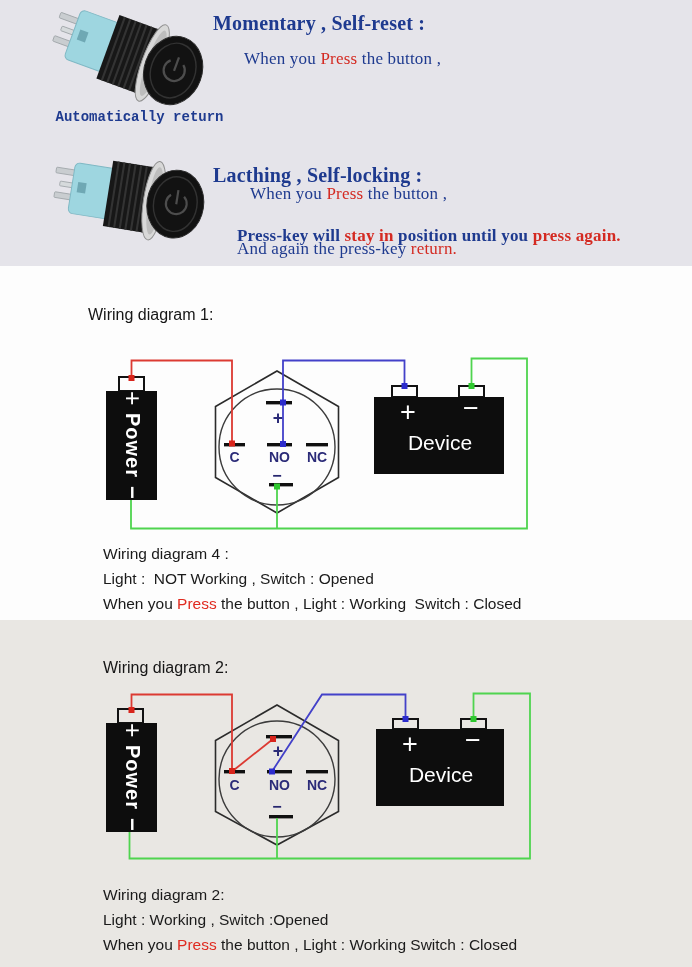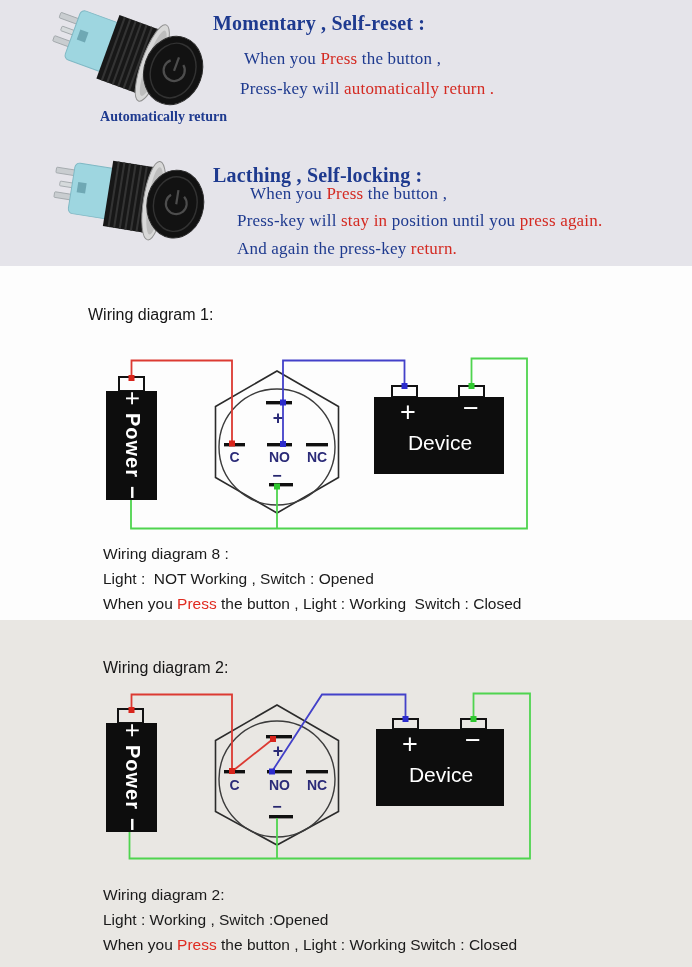--- a/index.html
+++ b/index.html
@@ -8,22 +8,22 @@
   .sec{position:absolute;left:0;width:692px;}
   .sec-top{top:0;height:266px;background:#e5e4ea;}
   .sec-mid{top:266px;height:354px;background:#fdfdfd;}
   .sec-bot{top:620px;height:347px;background:#e9e7e3;}
   .blk-title{position:absolute;font-family:"Liberation Serif","DejaVu Serif",serif;
              font-size:20px;font-weight:700;color:#1e3a8f;letter-spacing:.2px;white-space:pre;}
   .promo-line{position:absolute;font-family:"Liberation Serif","DejaVu Serif",serif;
               font-size:17px;color:#1e3a8f;white-space:pre;letter-spacing:.2px;}
   .seg-n{color:#1e3a8f;}
   .seg-r{color:#d42a22;}
-  .caption{position:absolute;font-family:Liberation Serif, serif;
-           font-size:14px;font-weight:700;color:#1e3a8f;text-align:right;white-space:pre;}
+  .caption{position:absolute;font-family:Liberation Mono, monospace;
+           font-size:14px;font-weight:700;color:#1e3a8f;text-align:center;white-space:pre;}
 
   
   .diag-heading{position:absolute;font-size:16px;color:#161616;white-space:pre;}
   .note-line{position:absolute;font-size:15.5px;color:#1a1a1a;white-space:pre;}
   .seg-k{color:#1a1a1a;}
   .seg-r2{color:#e02b20;}
 
   
   .diagram-svg{position:absolute;left:0;top:0;width:692px;height:967px;}
   .blk{fill:#0d0d0d;}
@@ -102,25 +102,24 @@
       <ellipse cx="136" cy="55" rx="23" ry="29" fill="none" stroke="#323232" stroke-width="1.5"></ellipse>
       <g stroke="#4d4d4d" stroke-width="2.3" fill="none">
         <path d="M130,46 A11,11 0 1 0 144,46"></path>
         <line x1="137" y1="40" x2="137" y2="55"></line>
       </g>
     </g>
   </svg>
 
   <div class="blk-title" style="left:213px;top:12px;">Momentary , Self-reset :</div>
   <div class="promo-line" style="left:244px;top:49px;"><span class="seg-n">When you </span><span class="seg-r">Press</span><span class="seg-n"> the button ,</span></div>
-  <div class="promo-line" style="left:240px;top:79px;"><span class="seg-n">Press-key will </span><span class="seg-r">automatically return .</span></div>
 
   <div class="blk-title" style="left:213px;top:164px;">Lacthing , Self-locking :</div>
   <div class="promo-line" style="left:250px;top:184px;"><span class="seg-n">When you </span><span class="seg-r">Press</span><span class="seg-n"> the button ,</span></div>
-  <div class="promo-line" style="left:237px;top:211px;"><span class="seg-n">Press-key will </span><span class="seg-r">stay in</span><span class="seg-n"> position until you </span><span class="seg-r">press again.</span></div>
+  <div class="promo-line" style="left:237px;top:226px;font-weight:bold;"><span class="seg-n">Press-key will </span><span class="seg-r">stay in</span><span class="seg-n"> position until you </span><span class="seg-r">press again.</span></div>
   <div class="promo-line" style="left:237px;top:239px;"><span class="seg-n">And again the press-key </span><span class="seg-r">return.</span></div>
 
   <div class="diag-heading" style="left:88px;top:306px;">Wiring diagram 1:</div>
   <div class="diag-heading" style="left:103px;top:659px;">Wiring diagram 2:</div>
 
   <svg class="diagram-svg" viewBox="0 0 692 967">
 
     <g>
 
       <g>
@@ -226,21 +225,21 @@
     <span class="pw-plus">+</span>
     <span class="pw-name">Power</span>
     <span class="pw-minus">−</span>
   </div>
   <div class="power-col" style="left:107px;top:726px;height:102px;">
     <span class="pw-plus">+</span>
     <span class="pw-name">Power</span>
     <span class="pw-minus">−</span>
   </div>
 
-  <div class="note-line" style="left:103px;top:545px;"><span class="seg-k">Wiring diagram 8 :</span></div>
+  <div class="note-line" style="left:103px;top:545px;"><span class="seg-k">Wiring diagram 4 :</span></div>
   <div class="note-line" style="left:103px;top:570px;"><span class="seg-k">Light :  NOT Working , Switch : Opened</span></div>
   <div class="note-line" style="left:103px;top:595px;"><span class="seg-k">When you </span><span class="seg-r2">Press</span><span class="seg-k"> the button , Light : Working  Switch : Closed</span></div>
 
   <div class="note-line" style="left:103px;top:886px;"><span class="seg-k">Wiring diagram 2:</span></div>
   <div class="note-line" style="left:103px;top:911px;text-align:center;"><span class="seg-k">Light : Working , Switch :Opened</span></div>
   <div class="note-line" style="left:103px;top:936px;"><span class="seg-k">When you </span><span class="seg-r2">Press</span><span class="seg-k"> the button , Light : Working Switch : Closed</span></div>
 
 </div>
 
 </body></html>

